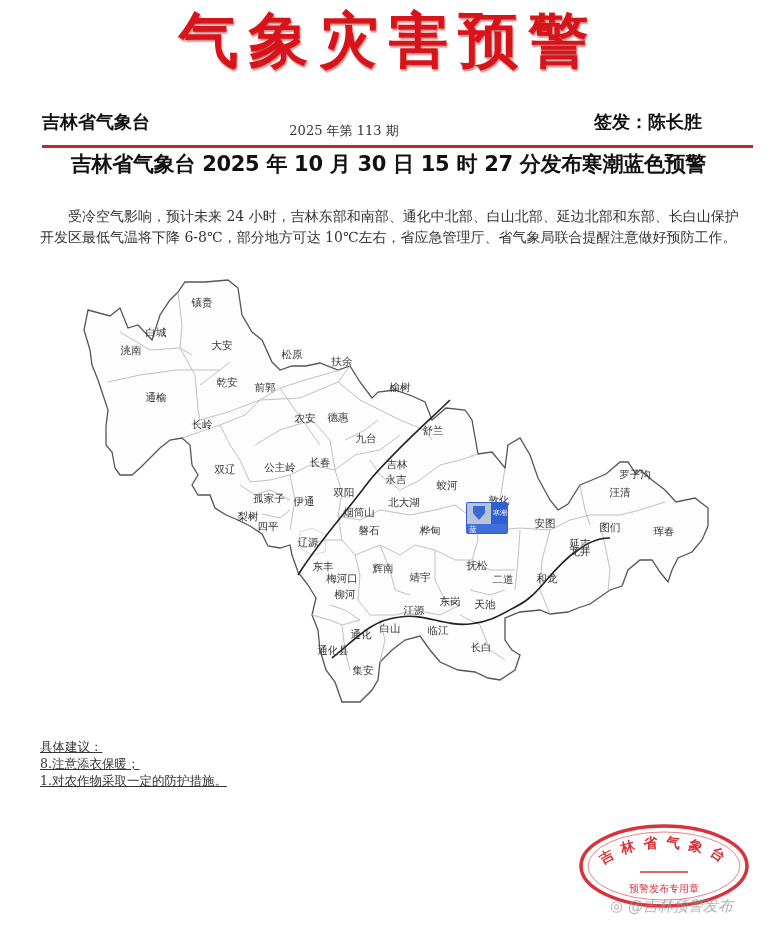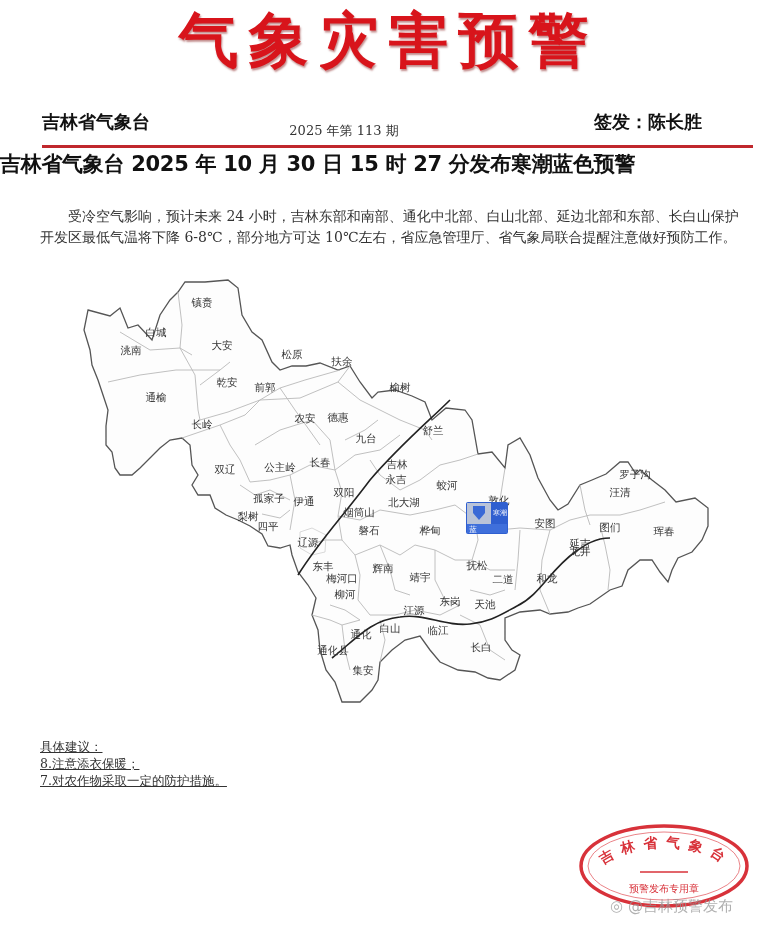--- a/index.html
+++ b/index.html
@@ -10,33 +10,33 @@
         color:#d8141b; font-size:60px; letter-spacing:10px; line-height:80px;
         text-shadow: 1px 2px 2px rgba(120,0,0,0.45); }
   .issue { position:absolute; top:90px; left:0; width:688px; text-align:center;
            font-size:13px; color:#333;margin-top:32px; }
   .meta { position:absolute; top:110px; left:42px; width:700px; height:24px;
           font-size:18px; font-weight:bold; color:#111; }
   .meta .org { position:absolute; left:0; }
   .meta .fc { position:absolute; left:242px; }
   .meta .sig { position:absolute; left:552px; }
   .redline { position:absolute; top:145px; left:42px; width:711px; height:3px; background:#c0282d; }
-  .headline { position:absolute; top:150px; left:0; width:777px; text-align:left;
+  .headline { position:absolute; top:150px; left:0; width:777px; text-align:center;
               font-family:"DejaVu Sans", "Liberation Sans", sans-serif; font-weight:bold;
               font-size:21px; color:#111; letter-spacing:-0.3px; }
   .body-para { position:absolute; top:198px; left:40px; width:700px; font-size:14px;
                line-height:21px; color:#333; text-indent:28px;margin-top:8px; }
   .map { position:absolute; left:80px; top:270px; width:700px; height:450px; }
   .map svg { width:700px; height:450px; }
   .map text { font-family:"DejaVu Sans", sans-serif; font-size:10.5px; fill:#333; }
   .advice { position:absolute; top:738px; left:40px; font-size:12.5px; line-height:17px; color:#333; }
   .advice div { white-space:nowrap;text-decoration:underline; }
   .stamp { position:absolute; left:578px; top:822px; width:172px; height:88px; }
   .watermark { position:absolute; left:610px; top:897px; font-family:"DejaVu Sans", sans-serif;
-               font-size:15px; color:rgba(150,150,150,0.75); white-space:nowrap; }
+               font-size:15px; color:rgba(150,150,150,0.75); white-space:nowrap;font-style:italic; }
 </style>
 </head>
 <body>
 
 <div class="banner">
   <span>气象灾害预警</span>
 </div>
 
 <div class="issue">2025 年第 113 期</div>
 
@@ -179,21 +179,21 @@
       <text x="27" y="13" style="font-size:7px; fill:#fff;">寒潮</text>
       <rect x="1" y="22" width="40" height="9" fill="#3f6fdb"></rect>
       <text x="3" y="30" style="font-size:8px; fill:#fff;">蓝</text>
     </g>
   </svg>
 </div>
 
 <div class="advice">
   <div>具体建议：</div>
   <div>8.注意添衣保暖；</div>
-  <div>7.对农作物采取一定的防护措施。</div>
+  <div>1.对农作物采取一定的防护措施。</div>
 </div>
 
 <div class="stamp">
   <svg viewBox="0 0 172 88" width="172" height="88">
     <ellipse cx="86" cy="44" rx="83" ry="40" fill="none" stroke="#d8323a" stroke-width="3.5"></ellipse>
     <ellipse cx="86" cy="44" rx="76" ry="34" fill="none" stroke="#e4636a" stroke-width="0.8"></ellipse>
     <path id="stampArc" d="M22,48 A66,30 0 0 1 150,48" fill="none"></path>
     <text style="font-family:'DejaVu Sans',sans-serif; font-size:14px; font-weight:bold; fill:#d8323a; letter-spacing:8px;">
       <textPath href="#stampArc" startOffset="6">吉林省气象台</textPath>
     </text>

